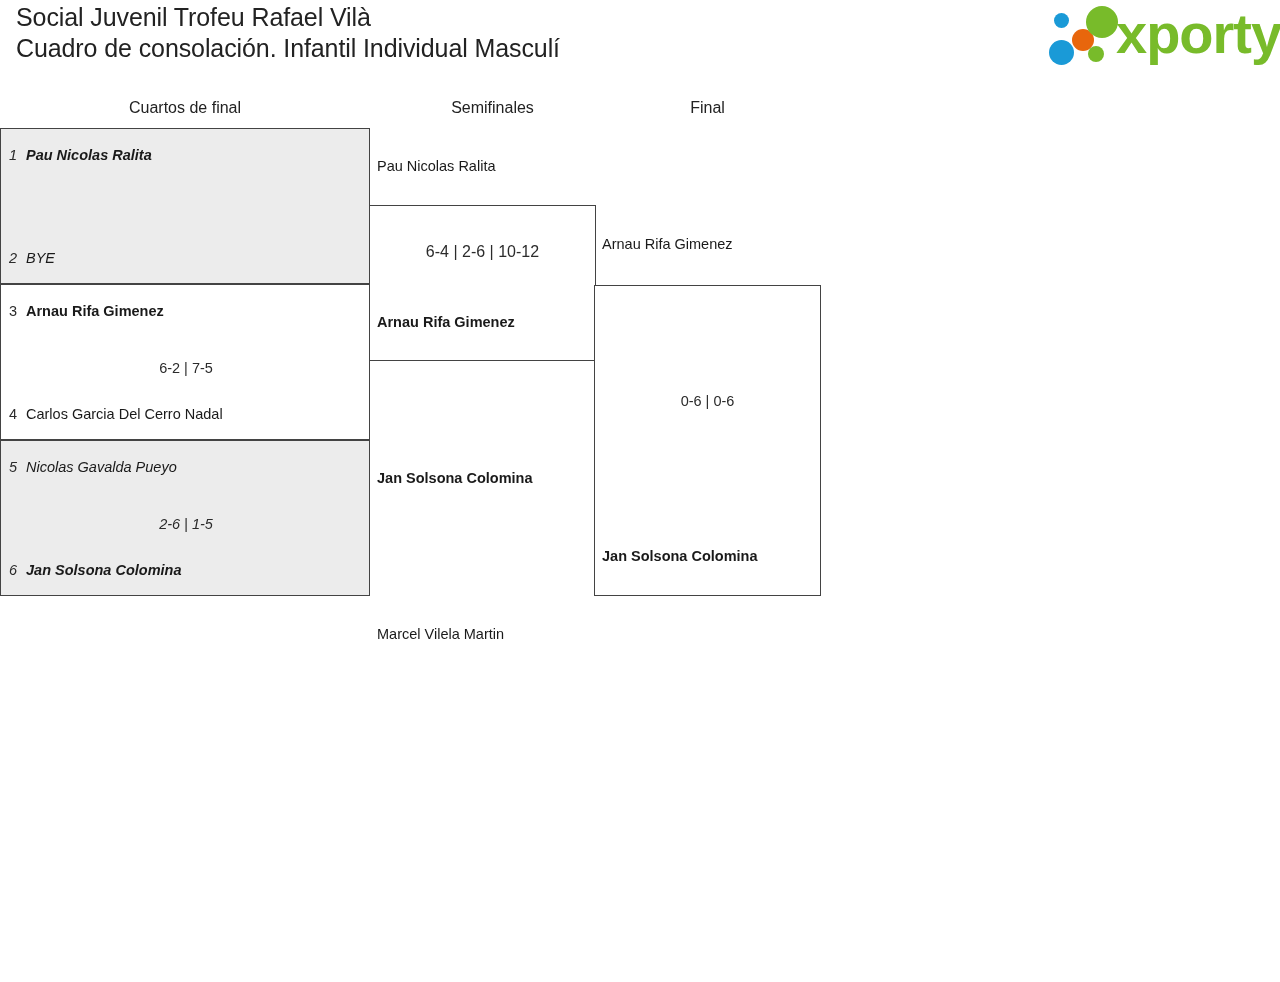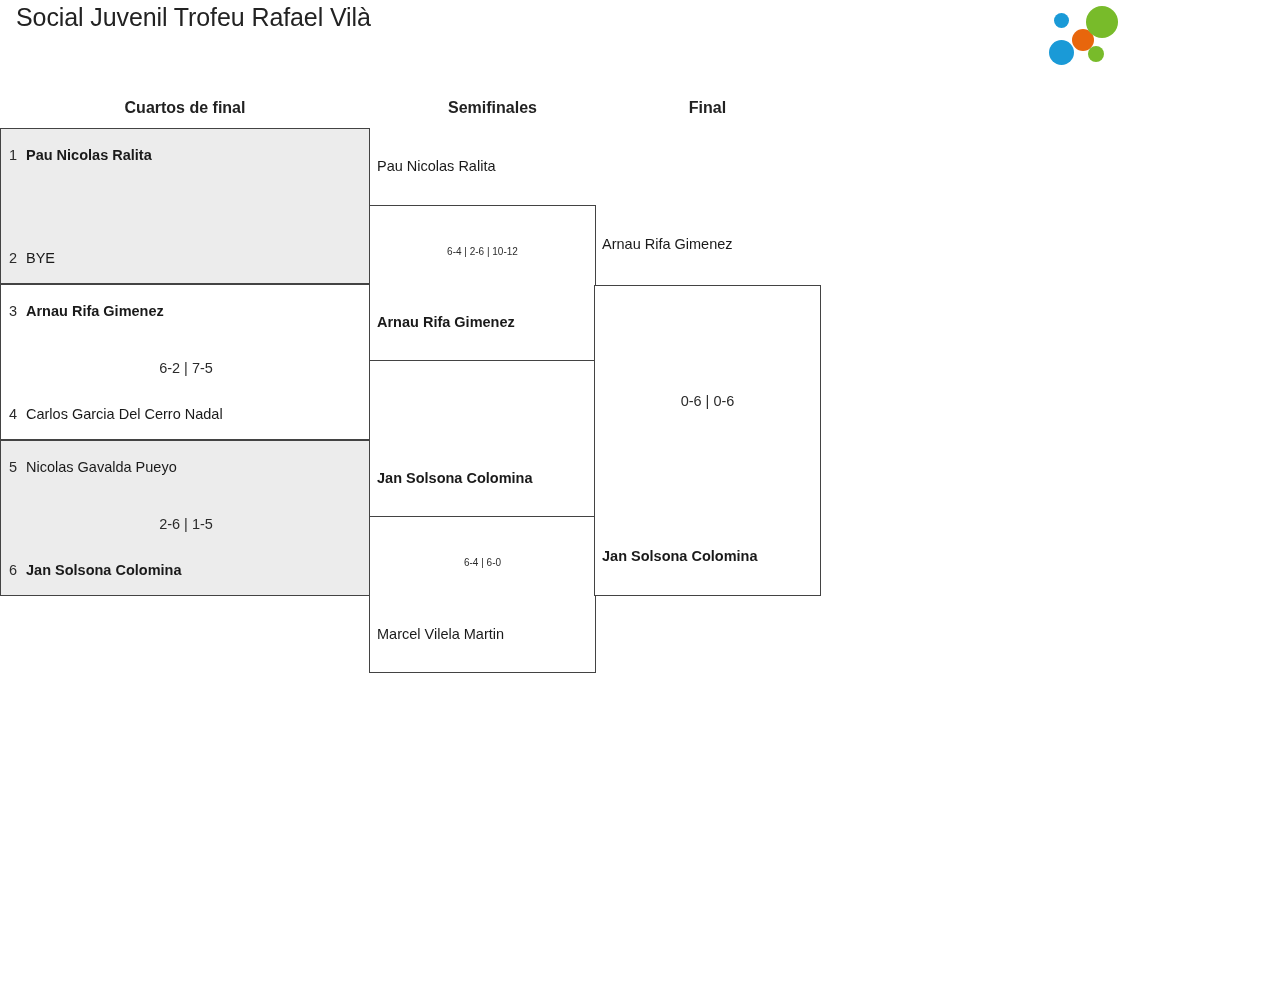--- a/index.html
+++ b/index.html
@@ -59,21 +59,21 @@
     line-height: 64px;
     font-weight: 700;
     color: #78bb2a;
     letter-spacing: -1px;
   }
 
   
   .col-header {
     position: absolute;
     font-size: 16px;
-    font-weight: 700;
+    font-weight: 400;
     color: #222222;
     text-align: center;
     top: 98px;
     height: 20px;
     line-height: 20px;
   }
   #col-header-qf { left: 0px;   width: 370px; }
   #col-header-sf { left: 379px; width: 227px; }
   #col-header-f  { left: 594px; width: 227px; }
 
@@ -86,21 +86,21 @@
 
   
   .qf-box {
     position: absolute;
     left: 0;
     width: 370px;
     height: 156px;
     border: 1px solid #434343;
     box-sizing: border-box;
   }
-  .qf-box.shaded { background: #ececec; }
+  .qf-box.shaded { background: #ececec; font-style: italic; }
   .qf-box.plain  { background: #ffffff; }
   #qf-box-1 { top: 128px; }
   #qf-box-2 { top: 284px; }
   #qf-box-3 { top: 440px; }
   #qf-box-4 { top: 596px; }
 
   .qf-player {
     position: absolute;
     left: 8px;
     height: 20px;
@@ -144,21 +144,21 @@
   }
   #sf-box-1 { top: 205px; height: 156px; }
   #sf-box-2 { top: 516px; height: 157px; }
 
   .sf-score {
     position: absolute;
     left: 0;
     width: 225px;
     text-align: center;
     top: 36px;
-    font-size: 10px;
+    font-size: 16px;
     color: #2b2b2b;
     height: 20px;
     line-height: 20px;
   }
 
   
   .sf-player {
     position: absolute;
     left: 377px;
     height: 20px;
@@ -209,30 +209,32 @@
   #final-player-top    { top: 234px; }
   #final-player-bottom { top: 546px; }
 </style>
 </head>
 <body>
 
 <div id="header">
 
   <div id="title-block">
     <span id="title-line-1">Social Juvenil Trofeu Rafael Vilà</span>
+    <span id="title-line-2">Cuadro de consolación. Infantil Individual Masculí</span>
   </div>
 
   <div id="logo">
     <div id="logo-dots">
       <span class="dot" id="dot-blue-small"></span>
       <span class="dot" id="dot-orange"></span>
       <span class="dot" id="dot-blue-large"></span>
       <span class="dot" id="dot-green-large"></span>
       <span class="dot" id="dot-green-small"></span>
     </div>
+    <div id="logo-text">xporty</div>
   </div>
 
 </div>
 
 <div class="col-header" id="col-header-qf">Cuartos de final</div>
 <div class="col-header" id="col-header-sf">Semifinales</div>
 <div class="col-header" id="col-header-f">Final</div>
 
 <div id="bracket">
 
@@ -266,23 +268,20 @@
     </div>
   </div>
 
 
   <div class="sf-box" id="sf-box-1">
     <div class="sf-score">6-4 | 2-6 | 10-12</div>
   </div>
   <div class="sf-player" id="sf1-player-top">Pau Nicolas Ralita</div>
   <div class="sf-player winner" id="sf1-player-bottom">Arnau Rifa Gimenez</div>
 
-  <div class="sf-box" id="sf-box-2">
-    <div class="sf-score">6-4 | 6-0</div>
-  </div>
   <div class="sf-player winner" id="sf2-player-top">Jan Solsona Colomina</div>
   <div class="sf-player" id="sf2-player-bottom">Marcel Vilela Martin</div>
 
   <div id="final-box">
     <div id="final-score">0-6 | 0-6</div>
   </div>
   <div class="final-player" id="final-player-top">Arnau Rifa Gimenez</div>
   <div class="final-player winner" id="final-player-bottom">Jan Solsona Colomina</div>
 
 </div>

